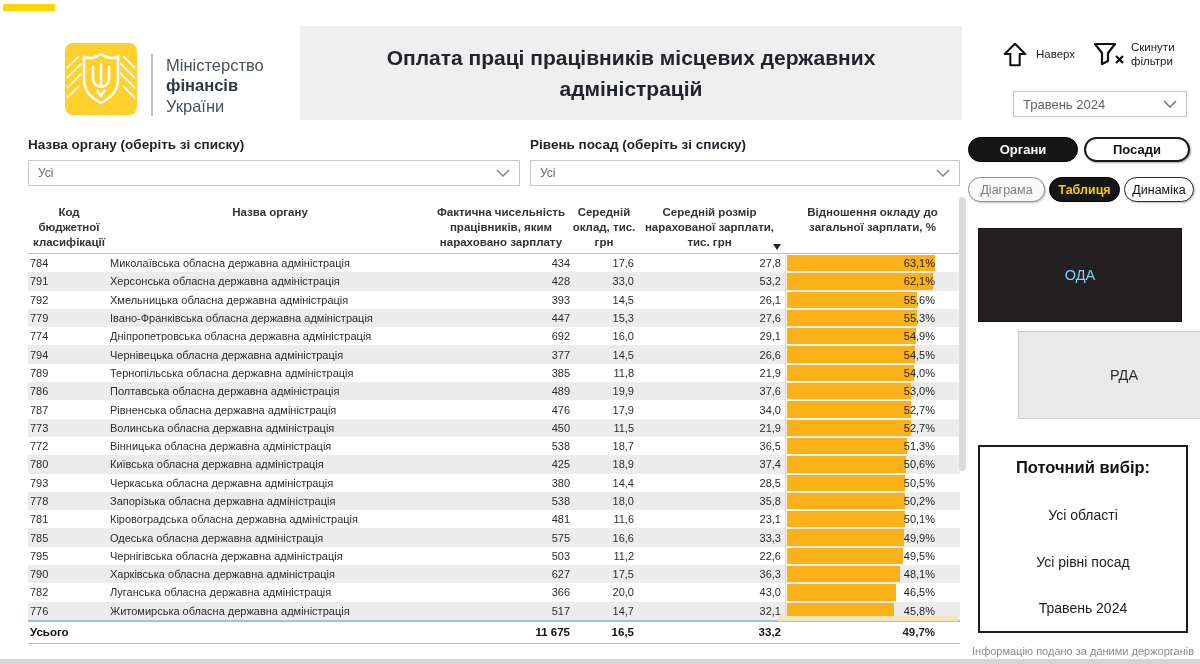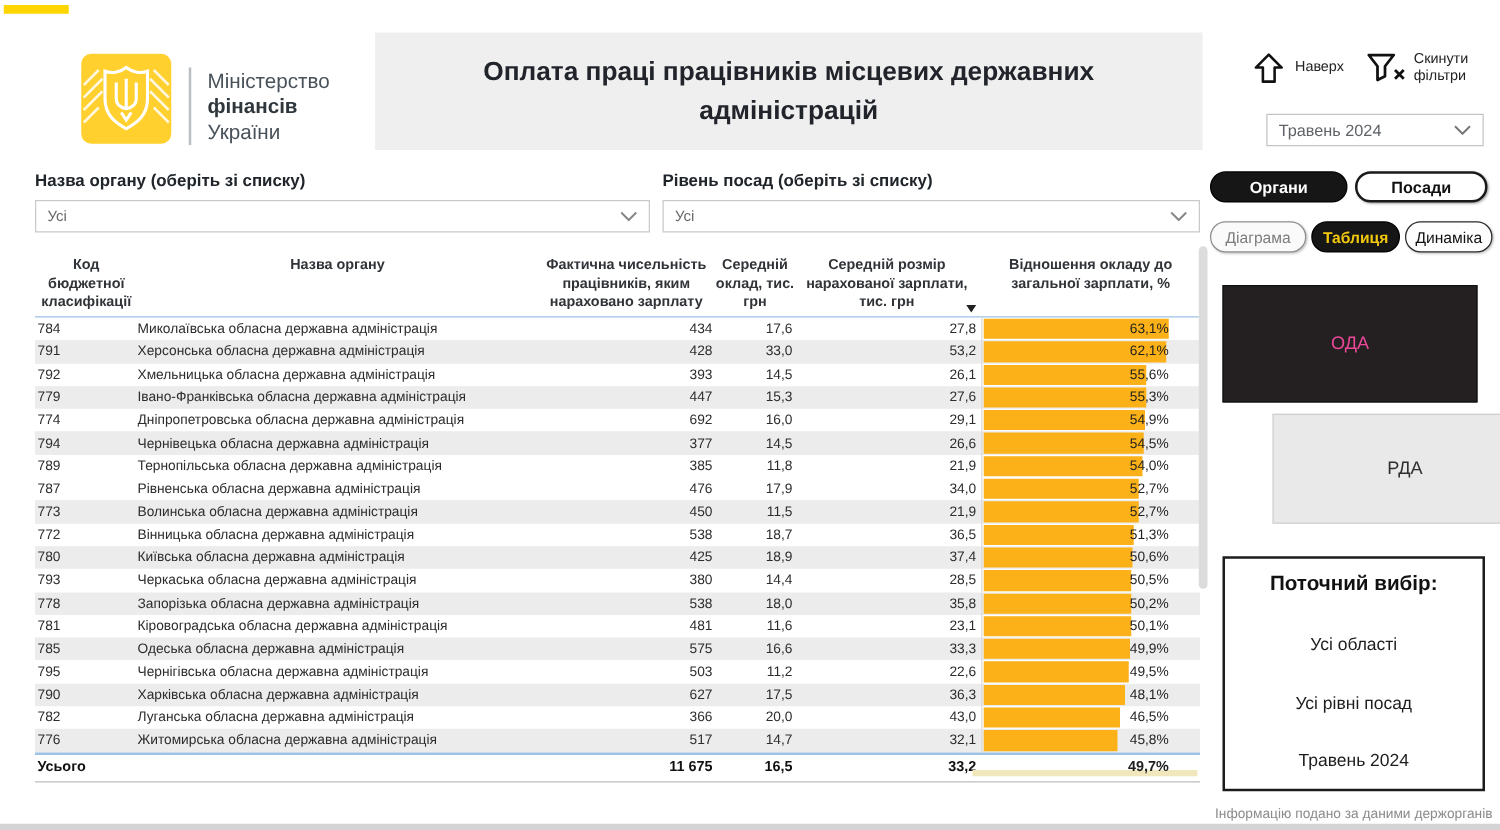--- a/index.html
+++ b/index.html
@@ -66,21 +66,21 @@
 
   
   .pill{position:absolute;display:flex;align-items:center;justify-content:center;border-radius:13px;cursor:pointer;}
   .p-organy{left:968px;top:137px;width:110px;height:25px;background:#161616;border:1px solid #000;color:#fff;font-weight:bold;font-size:13px;}
   .p-posady{left:1084px;top:137px;width:106px;height:25px;background:#fff;border:2px solid #1a1a1a;color:#111;font-weight:bold;font-size:13px;box-shadow:1px 1px 2px rgba(0,0,0,.35);}
   .p-diagram{left:968px;top:177px;width:77px;height:25px;background:#fafafa;border:1px solid #8f8f8f;color:#7d7d7d;font-size:12.5px;box-shadow:1px 1px 2px rgba(0,0,0,.25);}
   .p-table{left:1049px;top:177px;width:71px;height:25px;background:#161616;border:1px solid #000;color:var(--tabActiveText);font-weight:bold;font-size:12.5px;}
   .p-dynamics{left:1124px;top:177px;width:70px;height:25px;background:#fdfdfd;border:1px solid #2a2a2a;color:#111;font-size:12.5px;box-shadow:1px 1px 2px rgba(0,0,0,.25);text-align:center;}
 
   .big-btn{position:absolute;display:flex;align-items:center;justify-content:center;cursor:pointer;font-size:14.5px;}
-  .b-oda{left:978px;top:228px;width:204px;height:94px;background:#242021;border:1px solid #111;color:#ec4899;}
+  .b-oda{left:978px;top:228px;width:204px;height:94px;background:#242021;border:1px solid #111;color:#7dd3fc;}
   .b-rda{left:978px;top:331px;width:212px;height:88px;background:#e9e9e9;border:1px solid #cfcfcf;color:#2e2e2e;margin-left:40px;}
 
   .selection-box{position:absolute;left:978px;top:445px;width:210px;height:188px;border:2px solid #1c1c1c;background:#fff;
                  display:flex;flex-direction:column;align-items:center;justify-content:space-between;padding:11px 6px 15px;}
   .selection-title{font-size:16.5px;font-weight:bold;color:#111;}
   .selection-item{font-size:14px;color:#1d1d1d;}
 
   .footer-note{position:absolute;right:6px;top:645px;font-size:11px;color:#8b8b8b;}
 
   svg{display:block;}
@@ -250,20 +250,32 @@
           <div class="c name">Тернопільська обласна державна адміністрація</div>
           <div class="c num count">385</div>
           <div class="c num salary">11,8</div>
           <div class="c num accrued">21,9</div>
           <div class="c spacer"></div>
           <div class="c ratio">
             <div class="bar" style="width:126.7px"></div>
             <span class="pct">54,0%</span>
           </div>
         </div>
+        <div class="trow alt">
+          <div class="c code">786</div>
+          <div class="c name">Полтавська обласна державна адміністрація</div>
+          <div class="c num count">489</div>
+          <div class="c num salary">19,9</div>
+          <div class="c num accrued">37,6</div>
+          <div class="c spacer"></div>
+          <div class="c ratio">
+            <div class="bar" style="width:124.3px"></div>
+            <span class="pct">53,0%</span>
+          </div>
+        </div>
         <div class="trow">
           <div class="c code">787</div>
           <div class="c name">Рівненська обласна державна адміністрація</div>
           <div class="c num count">476</div>
           <div class="c num salary">17,9</div>
           <div class="c num accrued">34,0</div>
           <div class="c spacer"></div>
           <div class="c ratio">
             <div class="bar" style="width:123.6px"></div>
             <span class="pct">52,7%</span>

